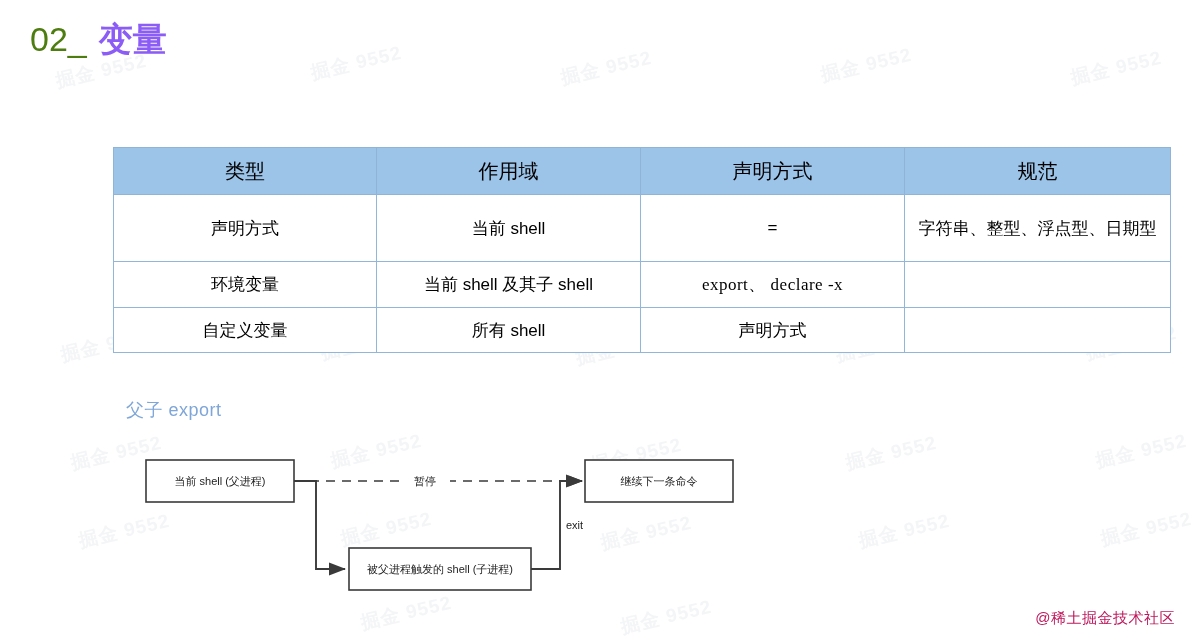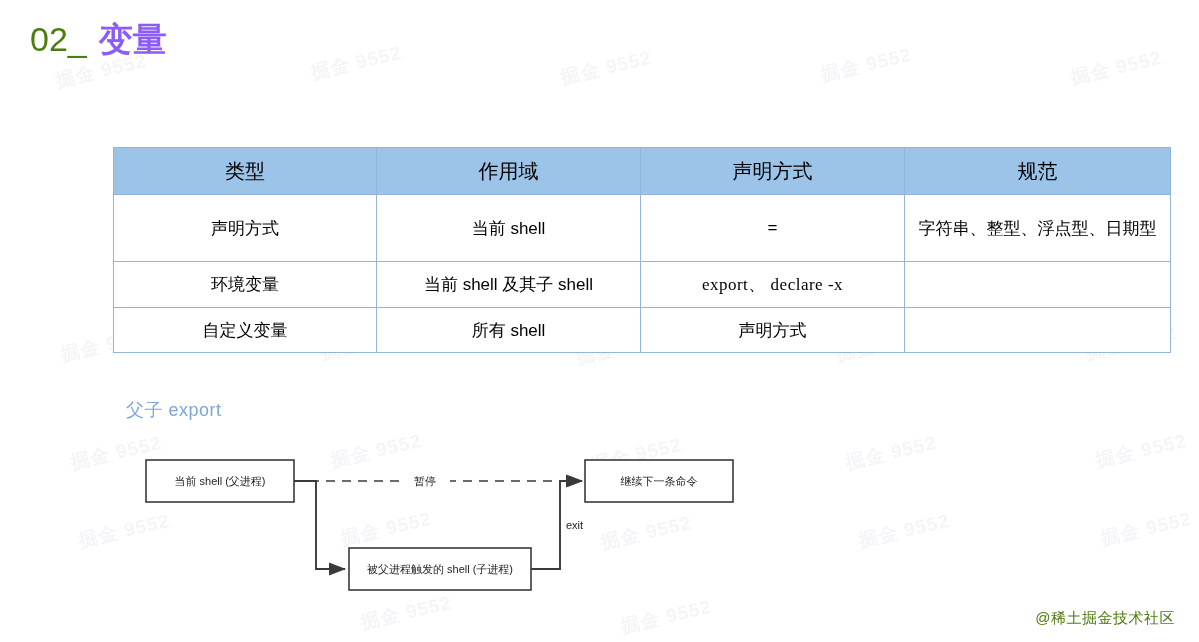--- a/index.html
+++ b/index.html
@@ -120,21 +120,21 @@
     font-size: 11px;
     fill: #1d1d1d;
   }
 
   
   .wm-corner {
     position: absolute;
     right: 24px;
     bottom: 14px;
     font-size: 15px;
-    color: #4d7c0f;
+    color: #be185d;
     white-space: nowrap;
     letter-spacing: 0.5px;
   }
 </style>
 </head>
 <body>
 
 <div class="wm-bg" style="left:55px;  top:58px;">掘金 9552</div>
 <div class="wm-bg" style="left:310px; top:50px;">掘金 9552</div>
 <div class="wm-bg" style="left:560px; top:55px;">掘金 9552</div>

